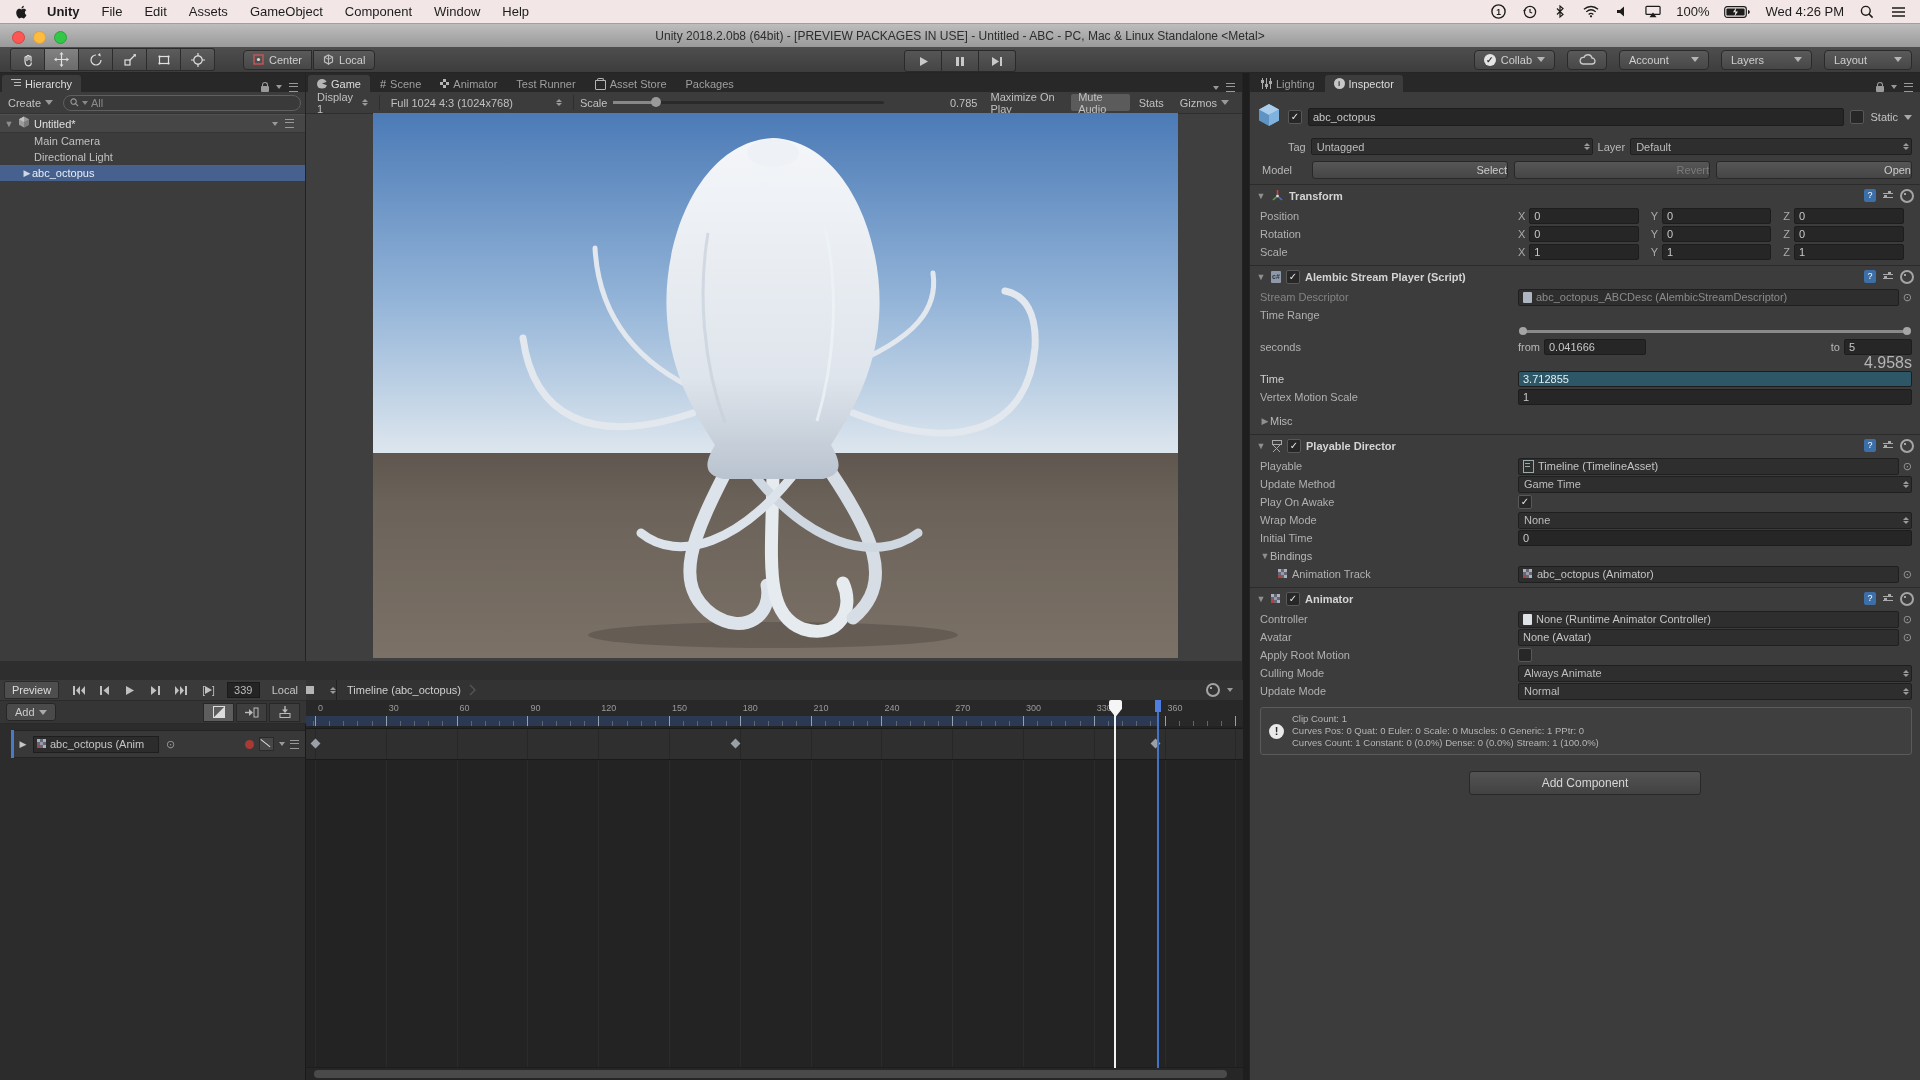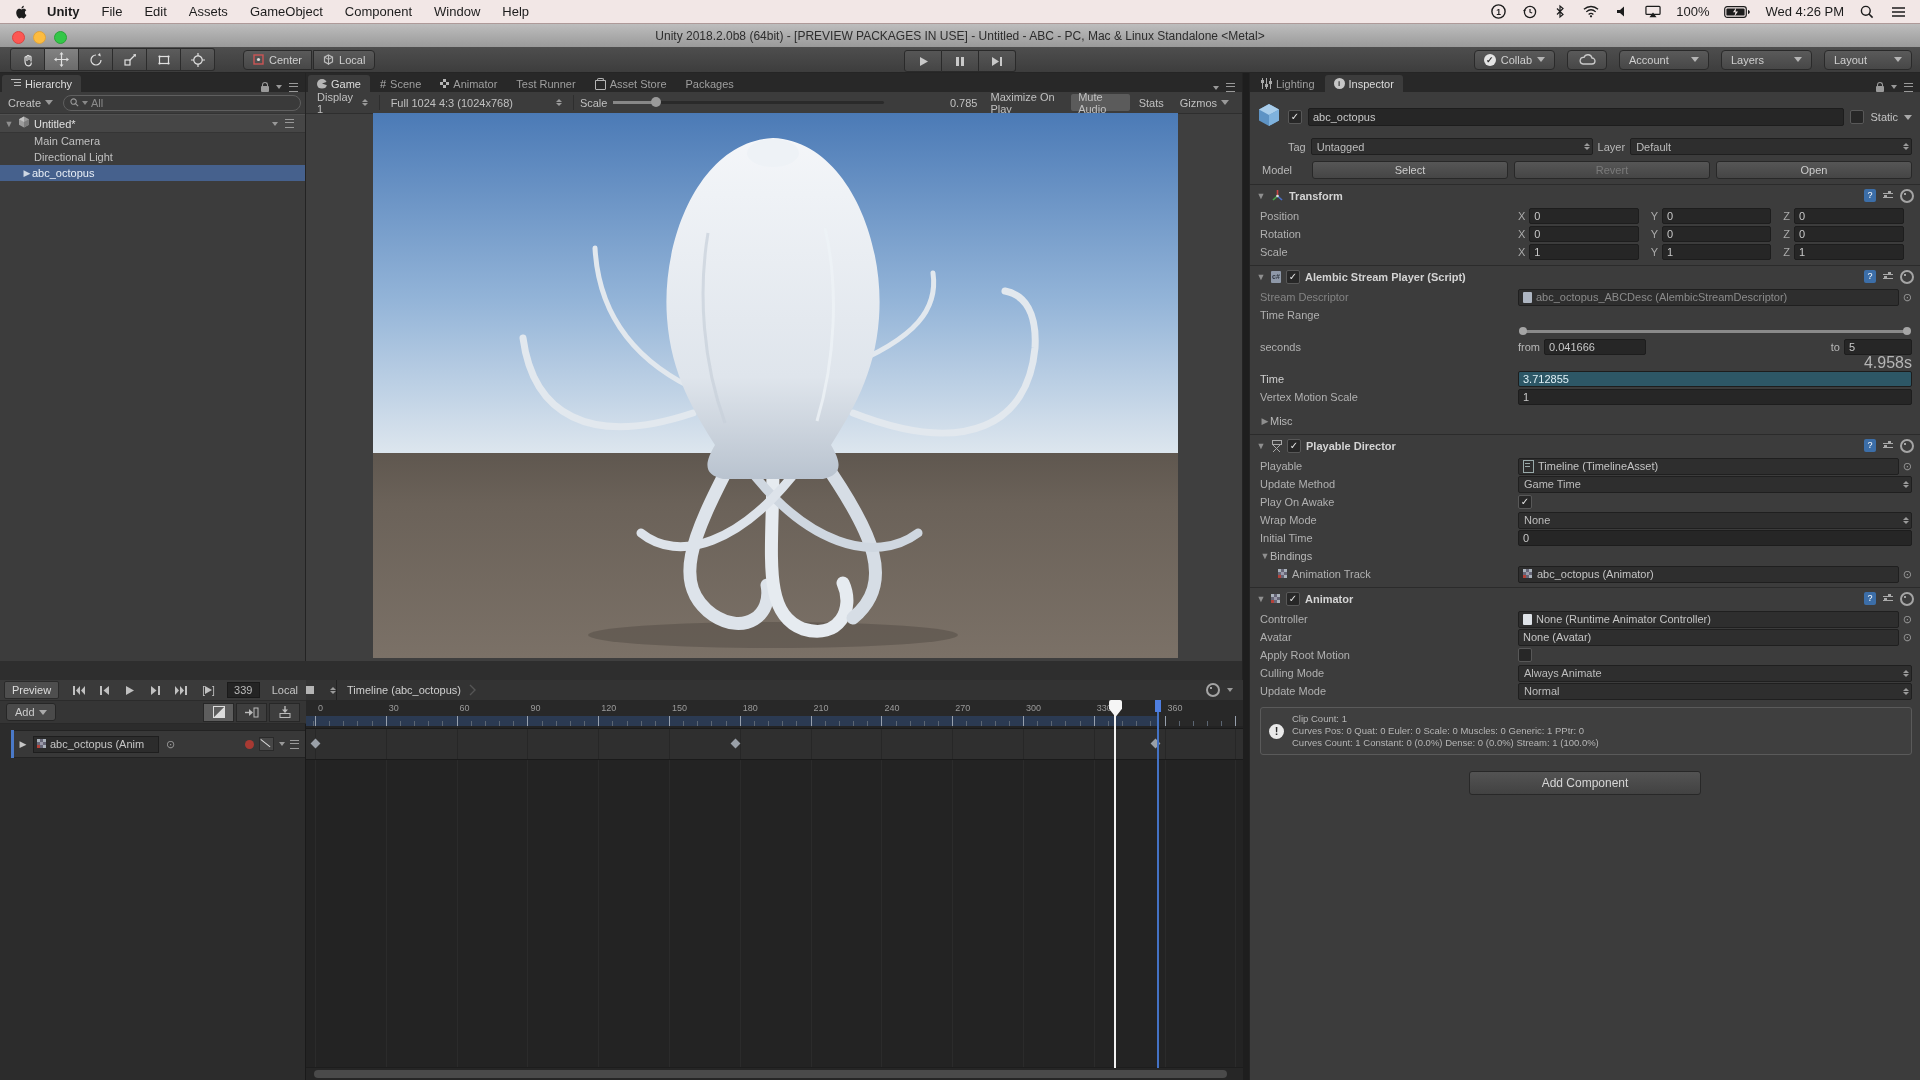--- a/index.html
+++ b/index.html
@@ -116,21 +116,21 @@
   .tf.sel{background:#2d5766;color:#dff0f6;}
   .dd{flex:1;height:15px;background:#2e2e2e;border:1px solid #1f1f1f;border-radius:2px;color:#bdbdbd;
     padding:0 2px 0 5px;display:flex;align-items:center;gap:4px;min-width:0;}
   .obj{flex:1;height:15px;background:#2e2e2e;border:1px solid #1f1f1f;border-radius:2px;color:#c4c4c4;
     padding:0 4px;display:flex;align-items:center;gap:4px;min-width:0;overflow:hidden;white-space:nowrap;}
   .obj.dim{color:#8b8b8b;}
   .picker{margin-left:auto;color:#9a9a9a;font-size:11px;flex:none;}
   .ax{flex:1;display:flex;align-items:center;gap:4px;margin-right:8px;min-width:0;}
   .axl{color:#ababab;flex:none;}
   .mbtn{flex:1;height:16px;background:linear-gradient(#565656,#454545);border:1px solid #282828;border-radius:3px;
-    color:#cccccc;display:flex;align-items:center;justify-content:center;}
+    color:#cccccc;display:flex;align-items:center;justify-content:flex-end;}
   .mbtn.disabled{color:#7a7a7a;}
   .range{flex:1;height:3px;background:#8a8a8a;border-radius:2px;position:relative;margin:0 3px;}
   .range::before,.range::after{content:'';position:absolute;top:-3px;width:8px;height:8px;border-radius:50%;background:#a5a5a5;}
   .range::before{left:-2px;} .range::after{right:-2px;}
   .infobox{margin:8px 8px 0 10px;background:#3f3f3f;border:1px solid #5a5a5a;border-radius:3px;
     display:flex;align-items:center;gap:8px;padding:5px 8px;}
   .bang{width:15px;height:15px;border-radius:50%;background:#e9e9e9;color:#2b2b2b;font-weight:bold;
     font-size:11px;line-height:15px;text-align:center;flex:none;}
   .infolines{font-size:9.5px;color:#b5b5b5;line-height:12px;}
   .addbtn{margin:16px auto 0;width:230px;height:22px;background:linear-gradient(#535353,#424242);

